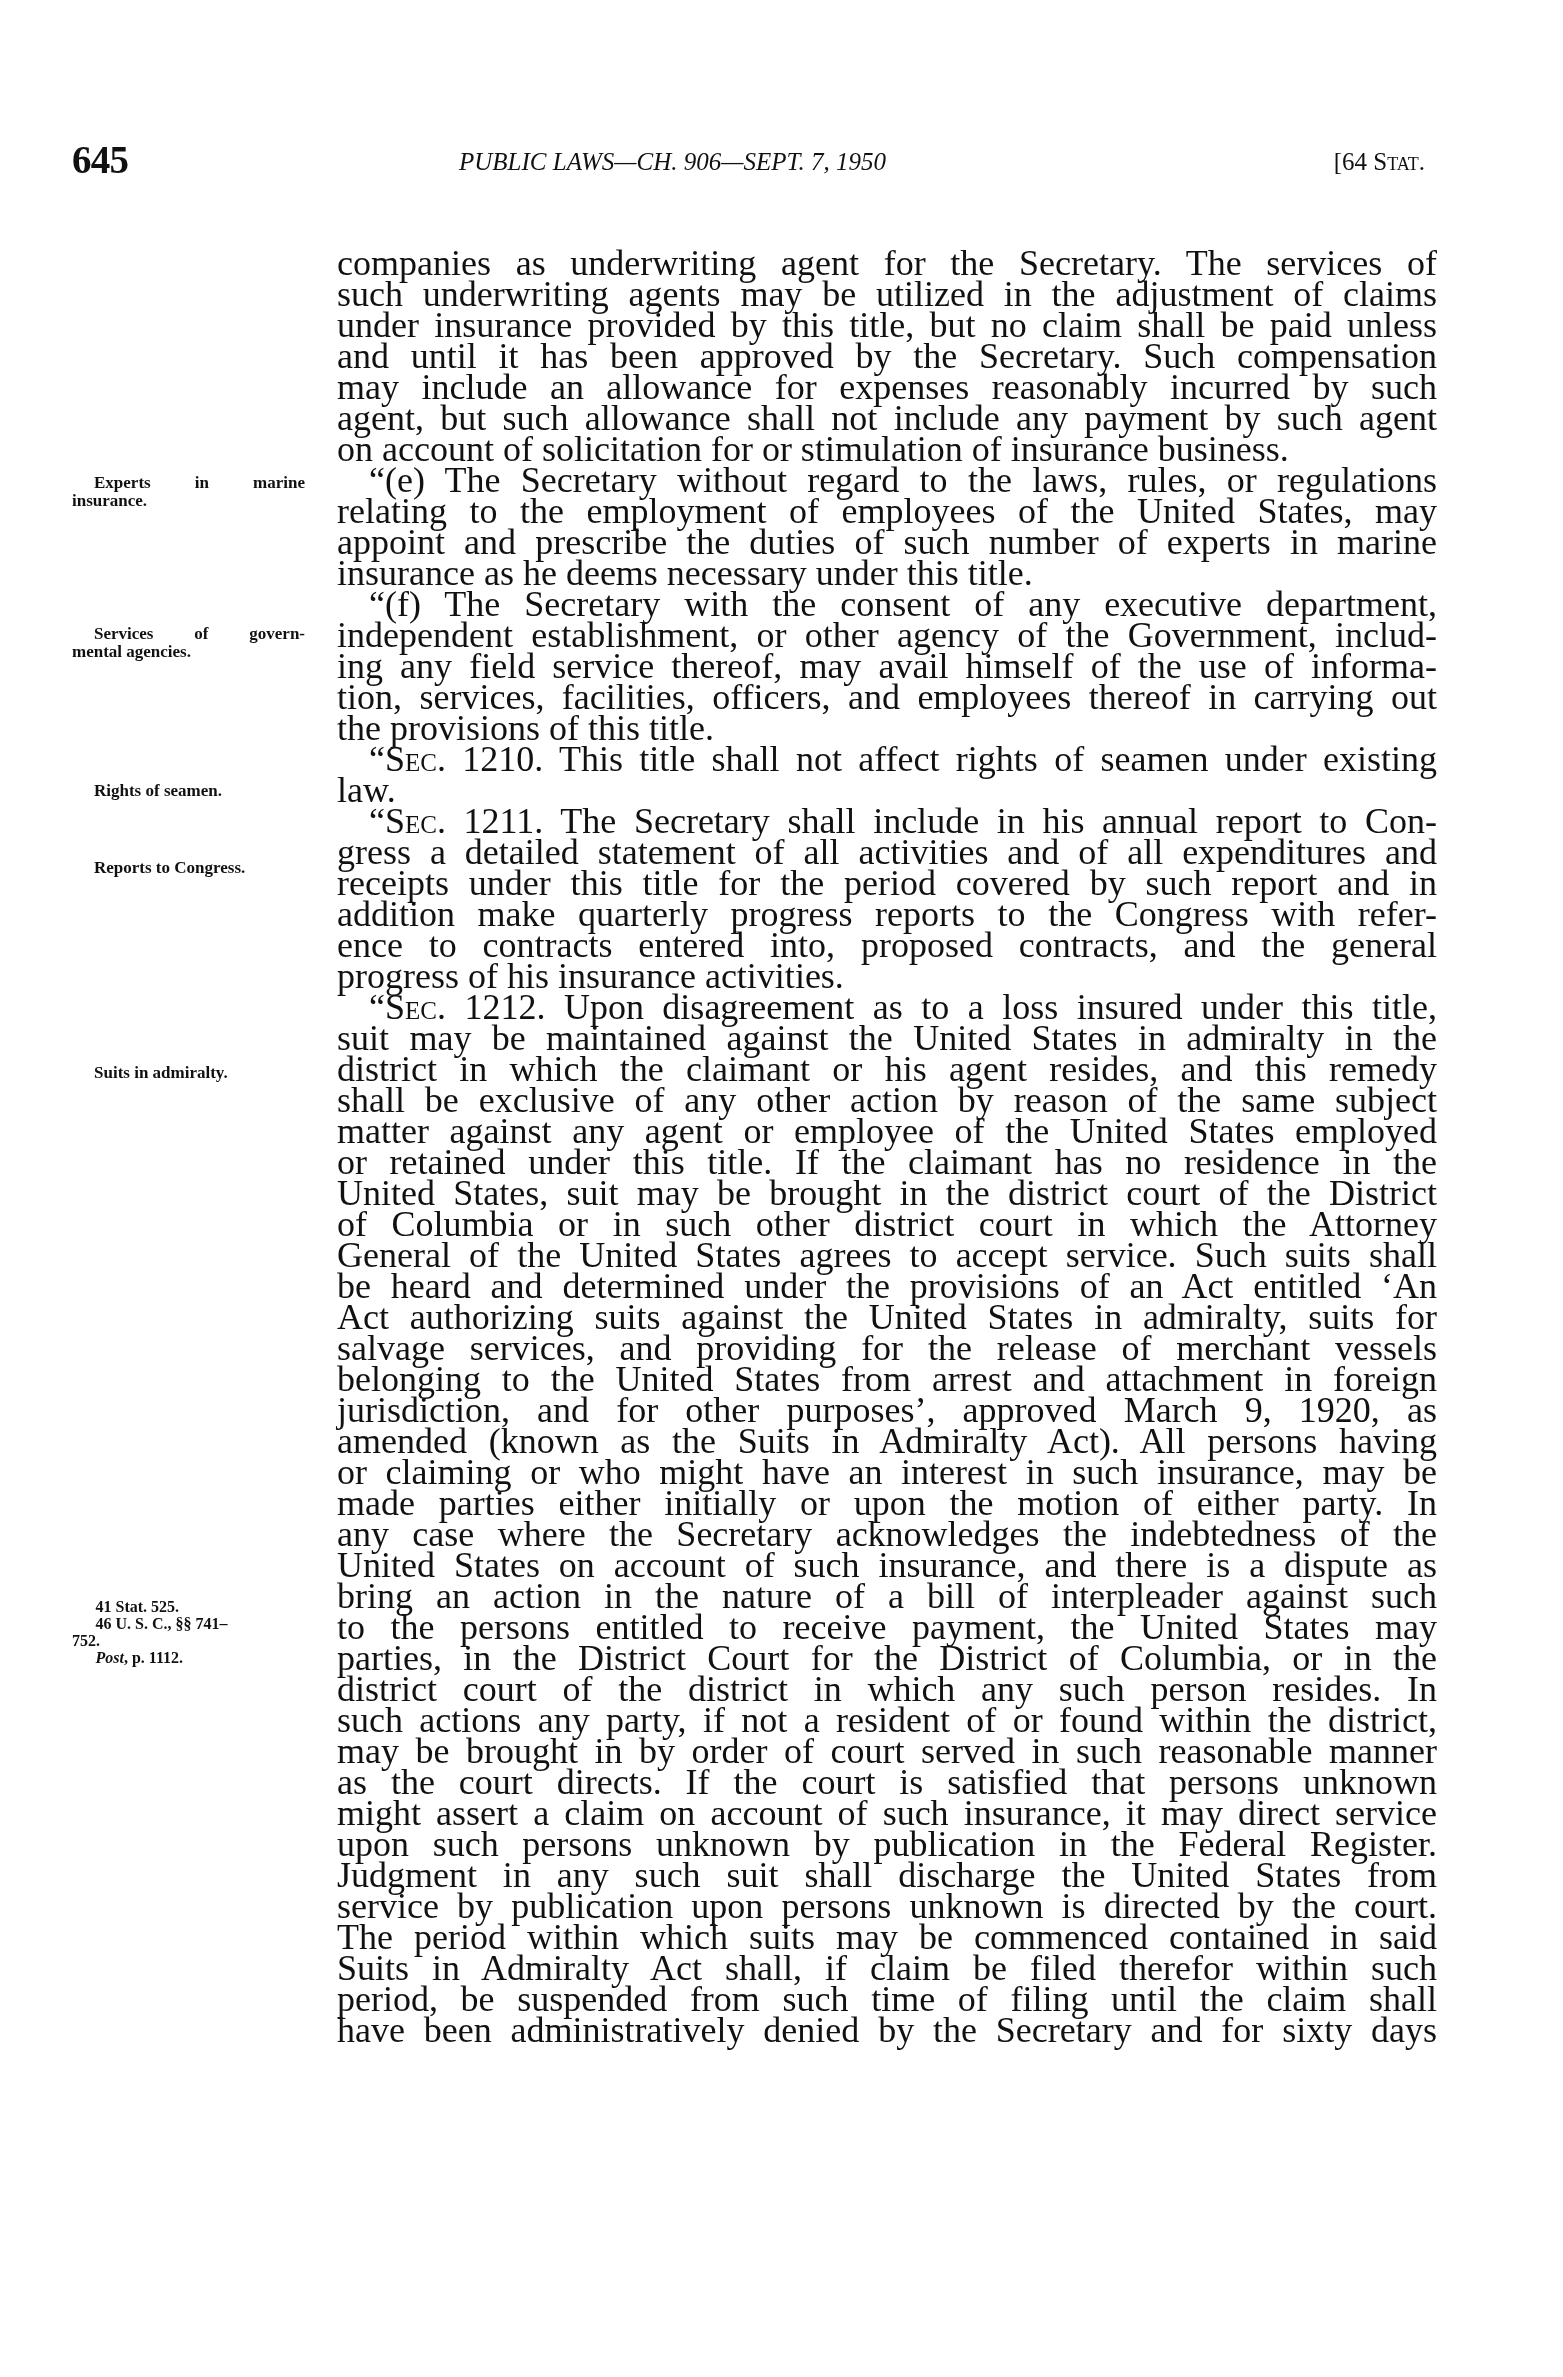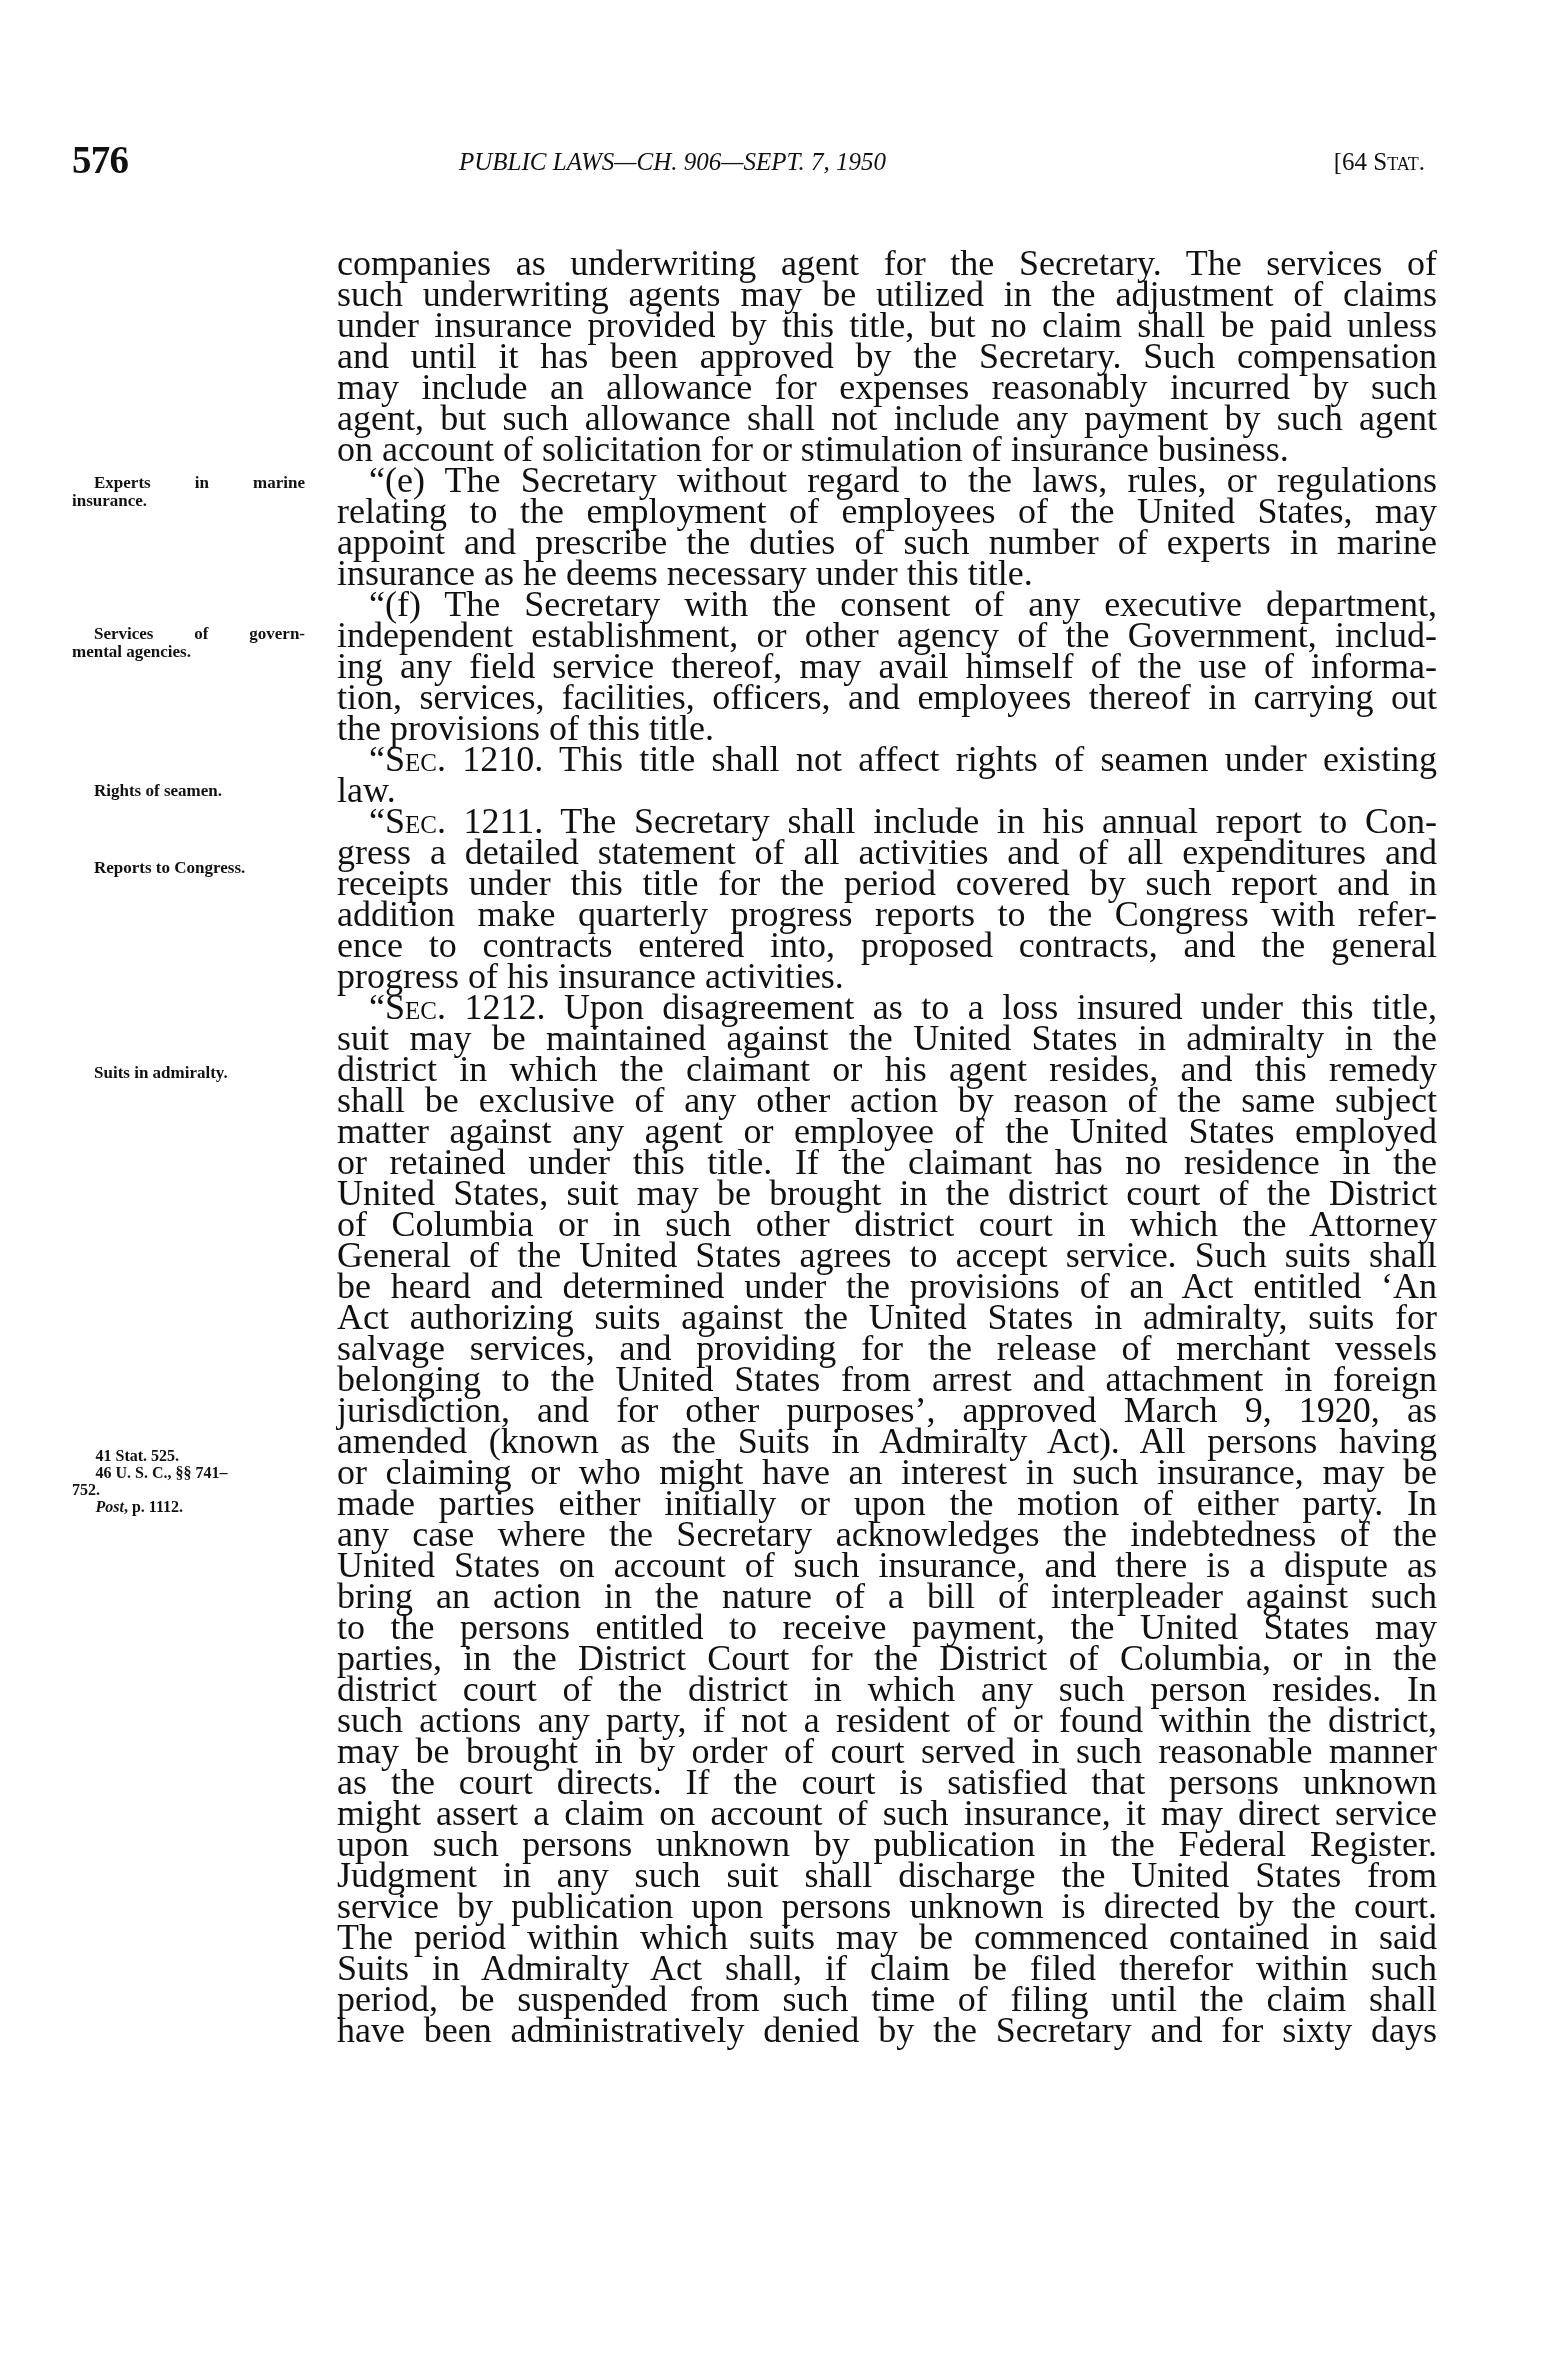--- a/index.html
+++ b/index.html
@@ -20,21 +20,21 @@
   .cite { position: absolute; left: 72px; width: 233px; font-family: "Liberation Serif", serif; font-weight: bold; font-size: 16px; line-height: 17px; }
   .cite .row { display: block; }
   .cite .ind { padding-left: 23.5px; }
   .cite em { font-style: italic; }
 </style>
 </head>
 <body>
 
 <div class="page">
 
-  <div class="page-number">576</div>
+  <div class="page-number">645</div>
 
   <div class="running-head">
     <span class="title">PUBLIC LAWS—CH. 906—SEPT. 7, 1950</span>
     <span class="vol"><span>[64 </span><span class="sc">Stat.</span></span>
   </div>
 
   <div class="margin-note" style="top:458px;">
     <span class="first">Experts in marine</span>
     <span>insurance.</span>
   </div>
@@ -45,21 +45,21 @@
   <div class="margin-note center" style="top:766px;">
     <span>Rights of seamen.</span>
   </div>
   <div class="margin-note center" style="top:843px;">
     <span>Reports to Congress.</span>
   </div>
   <div class="margin-note center" style="top:1048px;">
     <span>Suits in admiralty.</span>
   </div>
 
-  <div class="cite" style="top:1447px;">
+  <div class="cite" style="top:1598px;">
     <span class="row ind">41 Stat. 525.</span>
     <span class="row ind">46 U. S. C., §§ 741–</span>
     <span class="row">752.</span>
     <span class="row ind"><em>Post</em><span>, p. 1112.</span></span>
   </div>
 
   <div class="body-text" id="body-text">
       <div class="line">companies as underwriting agent for the Secretary.  The services of</div>
       <div class="line">such underwriting agents may be utilized in the adjustment of claims</div>
       <div class="line">under insurance provided by this title, but no claim shall be paid unless</div>

